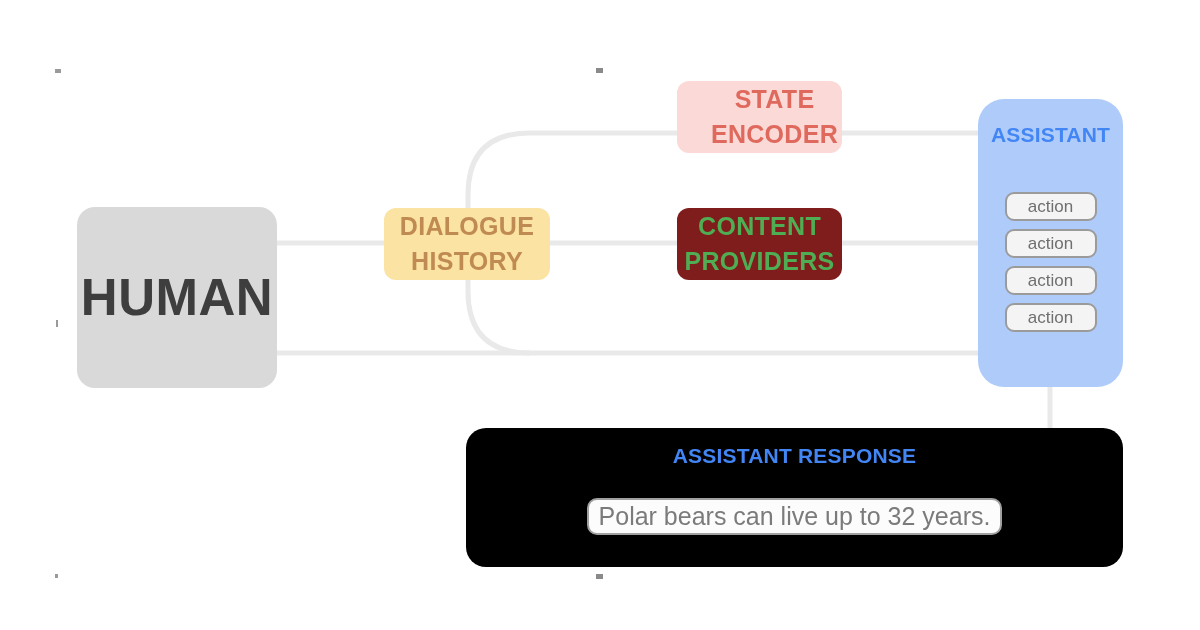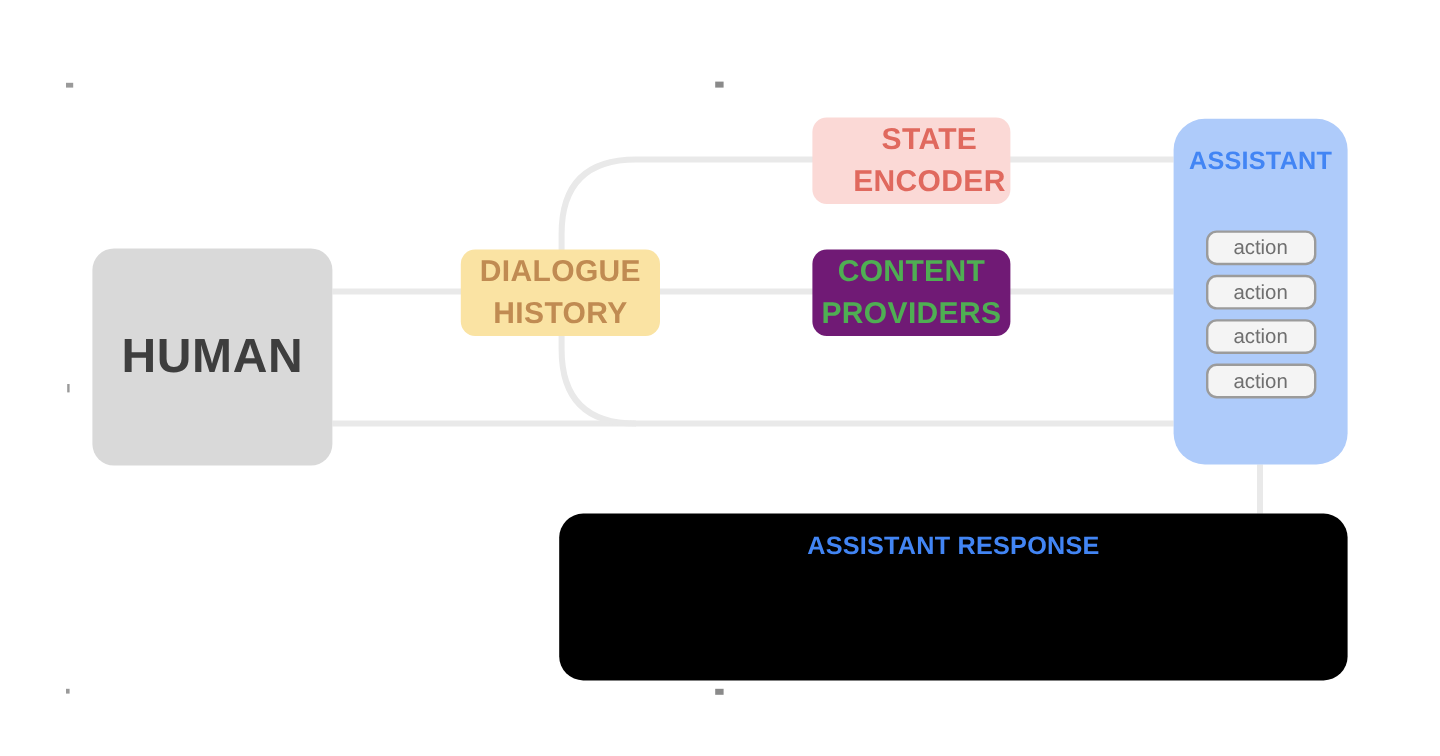--- a/index.html
+++ b/index.html
@@ -20,30 +20,30 @@
     position: absolute;
     display: flex;
     align-items: center;
     justify-content: center;
     text-align: center;
     box-sizing: border-box;
   }
   .node-human {
     left: 77px; top: 207px; width: 200px; height: 181px;
     background: #d9d9d9; border-radius: 18px;
-    color: #3e3e3e; font-size: 40px; font-weight: 700; letter-spacing: 0.5px;
+    color: #3e3e3e; font-size: 51px; font-weight: 700; letter-spacing: 0.5px;
   }
   .node-small {
     width: 165px; height: 72px; border-radius: 12px;
     font-size: 25px; font-weight: 700; line-height: 35px; letter-spacing: 0.3px;
     padding: 2px;
   }
   .node-dialogue { left: 384px; top: 208px; width: 166px; background: #fae3a3; color: #c08b52; }
-  .node-state    { left: 677px; top: 98px;  background: #fbd9d6; color: #e0695e; padding-left: 32px; }
-  .node-content  { left: 677px; top: 208px; background: #701a75; color: #4fae53; }
+  .node-state    { left: 677px; top: 81px;  background: #fbd9d6; color: #e0695e; padding-left: 32px; }
+  .node-content  { left: 677px; top: 208px; background: #7f1d1d; color: #4fae53; }
   .panel-assistant {
     position: absolute;
     left: 978px; top: 99px; width: 145px; height: 288px;
     background: #aecbfa; border-radius: 26px;
     display: flex; flex-direction: column; align-items: center;
     box-sizing: border-box;
   }
   .panel-title {
     color: #4285f4; font-size: 21px; font-weight: 700; letter-spacing: 0.2px;
     line-height: 26px; text-align: center;
@@ -115,20 +115,21 @@
     <div class="action-stack">
       <div class="action-pill">action</div>
       <div class="action-pill">action</div>
       <div class="action-pill">action</div>
       <div class="action-pill">action</div>
     </div>
   </div>
 
   <div class="panel-response">
     <div class="panel-title">ASSISTANT RESPONSE</div>
+    <div class="response-pill">Polar bears can live up to 32 years.</div>
   </div>
 
   <div class="speck speck-1"></div>
   <div class="speck speck-2"></div>
   <div class="speck speck-3"></div>
   <div class="speck speck-4"></div>
   <div class="speck speck-5"></div>
 
 </div>
 

